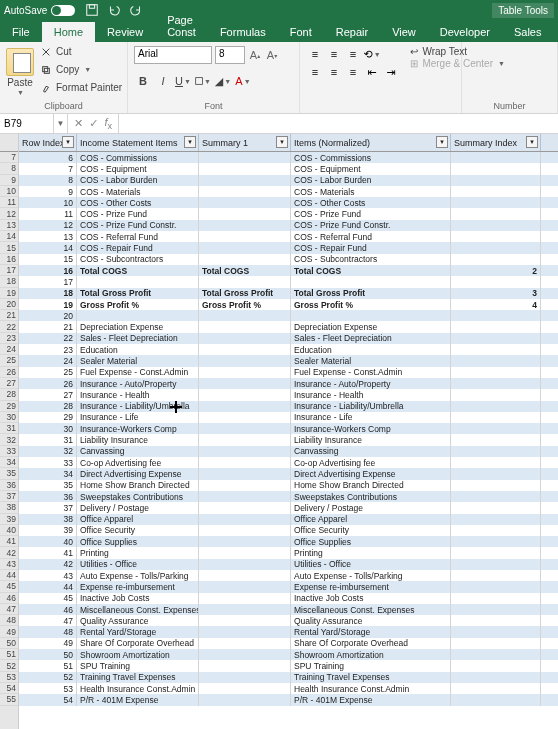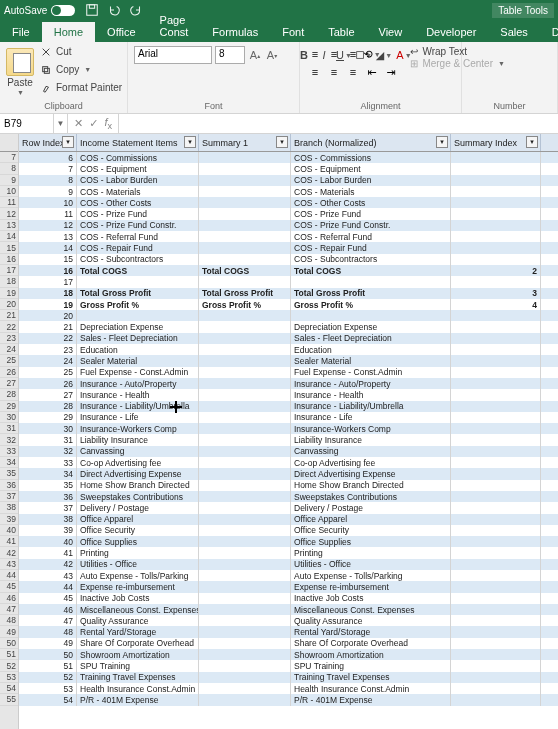--- a/index.html
+++ b/index.html
@@ -26,21 +26,21 @@
     .group-body { flex: 1; display: flex; align-items: flex-start; gap: 4px; padding-top: 3px; }
     
     .clipboard-left { display: flex; flex-direction: column; align-items: center; gap: 1px; padding-top: 2px; }
     .paste-big { width: 28px; height: 28px; background: linear-gradient(#fbe8b8,#f5d98a); border: 1px solid #d4b864; border-radius: 2px; position: relative; }
     .paste-big::after { content:''; position:absolute; left:6px; top:4px; width:16px; height:18px; background:#fff; border:1px solid #888; }
     .paste-label { font-size: 10px; color: #444; }
     .clipboard-right { display: flex; flex-direction: column; gap: 7px; font-size: 10px; color: #444; }
     .mini-btn { display: flex; align-items: center; gap: 4px; padding: 0 2px; white-space: nowrap; }
     .mini-icon { width: 12px; height: 10px; }
     
-    .font-controls { display: flex; flex-direction: row; gap: 16px; }
+    .font-controls { display: flex; flex-direction: column; gap: 8px; }
     .font-row1 { display: flex; gap: 3px; align-items: center; }
     .font-name { width: 78px; height: 18px; border: 1px solid #ababab; background: #fff; font-size: 10px; padding: 1px 3px; }
     .font-size { width: 30px; height: 18px; border: 1px solid #ababab; background: #fff; font-size: 10px; padding: 1px 3px; }
     .tiny-icon { width: 14px; height: 14px; color: #666; font-size: 11px; display:inline-flex; align-items:center; justify-content:center; }
     .font-row2 { display: flex; gap: 2px; align-items: center; }
     .fbtn { width: 18px; height: 18px; border: 1px solid transparent; display: flex; align-items: center; justify-content: center; font-size: 11px; color:#444; }
     .dd-arrow { font-size: 7px; color: #666; margin-left: 1px; }
     
     .align-controls { display: flex; flex-direction: column; gap: 2px; }
     .align-row { display: flex; gap: 1px; }
@@ -106,25 +106,25 @@
         <path d="M5 4 A5 5 0 1 0 12 8" class="icon-line"></path>
         <path d="M12 4 L12 8 L8 8" class="icon-line"></path>
       </svg>
   </div>
   <div class="title-right">Table Tools</div>
 </div>
 
 <div class="ribbon-tabs" id="ribbon-tabs">
     <div class="tab">File</div>
     <div class="tab active">Home</div>
-    <div class="tab">Office</div>
+    <div class="tab">Review</div>
     <div class="tab">Page Const</div>
     <div class="tab">Formulas</div>
     <div class="tab">Font</div>
-    <div class="tab">Table</div>
+    <div class="tab">Repair</div>
     <div class="tab">View</div>
     <div class="tab">Developer</div>
     <div class="tab">Sales</div>
     <div class="tab">Design</div>
   </div>
 
 <div class="ribbon">
 
   <div class="group" style="width:128px">
     <div class="group-body">
@@ -221,21 +221,20 @@
             <span>↩</span>
             <span>Wrap Text</span>
           </div>
         <div class="mini-btn" style="color:#aaa">
             <span>⊞</span>
             <span>Merge &amp; Center</span>
             <span class="dd-arrow">▼</span>
           </div>
       </div>
     </div>
-    <div class="group-label">Alignment</div>
   </div>
 
   <div class="group" style="flex:1">
     <div class="group-label">Number</div>
   </div>
 </div>
 
 <div class="fbar">
   <div class="namebox">B79</div>
   <div class="namebox-dd">▼</div>
@@ -309,21 +308,21 @@
         </div>
         <div class="colhdr" style="width: 122px;">
           <span>Income Statement Items</span>
           <div class="filter">▾</div>
         </div>
         <div class="colhdr" style="width: 92px;">
           <span>Summary 1</span>
           <div class="filter">▾</div>
         </div>
         <div class="colhdr" style="width: 160px;">
-          <span>Branch (Normalized)</span>
+          <span>Items (Normalized)</span>
           <div class="filter">▾</div>
         </div>
         <div class="colhdr" style="width: 90px;">
           <span>Summary Index</span>
           <div class="filter">▾</div>
         </div>
       </div>
     <div class="rows" id="rows">
         <div class="row even">
           <div class="cell num" style="width: 58px;">6</div>

